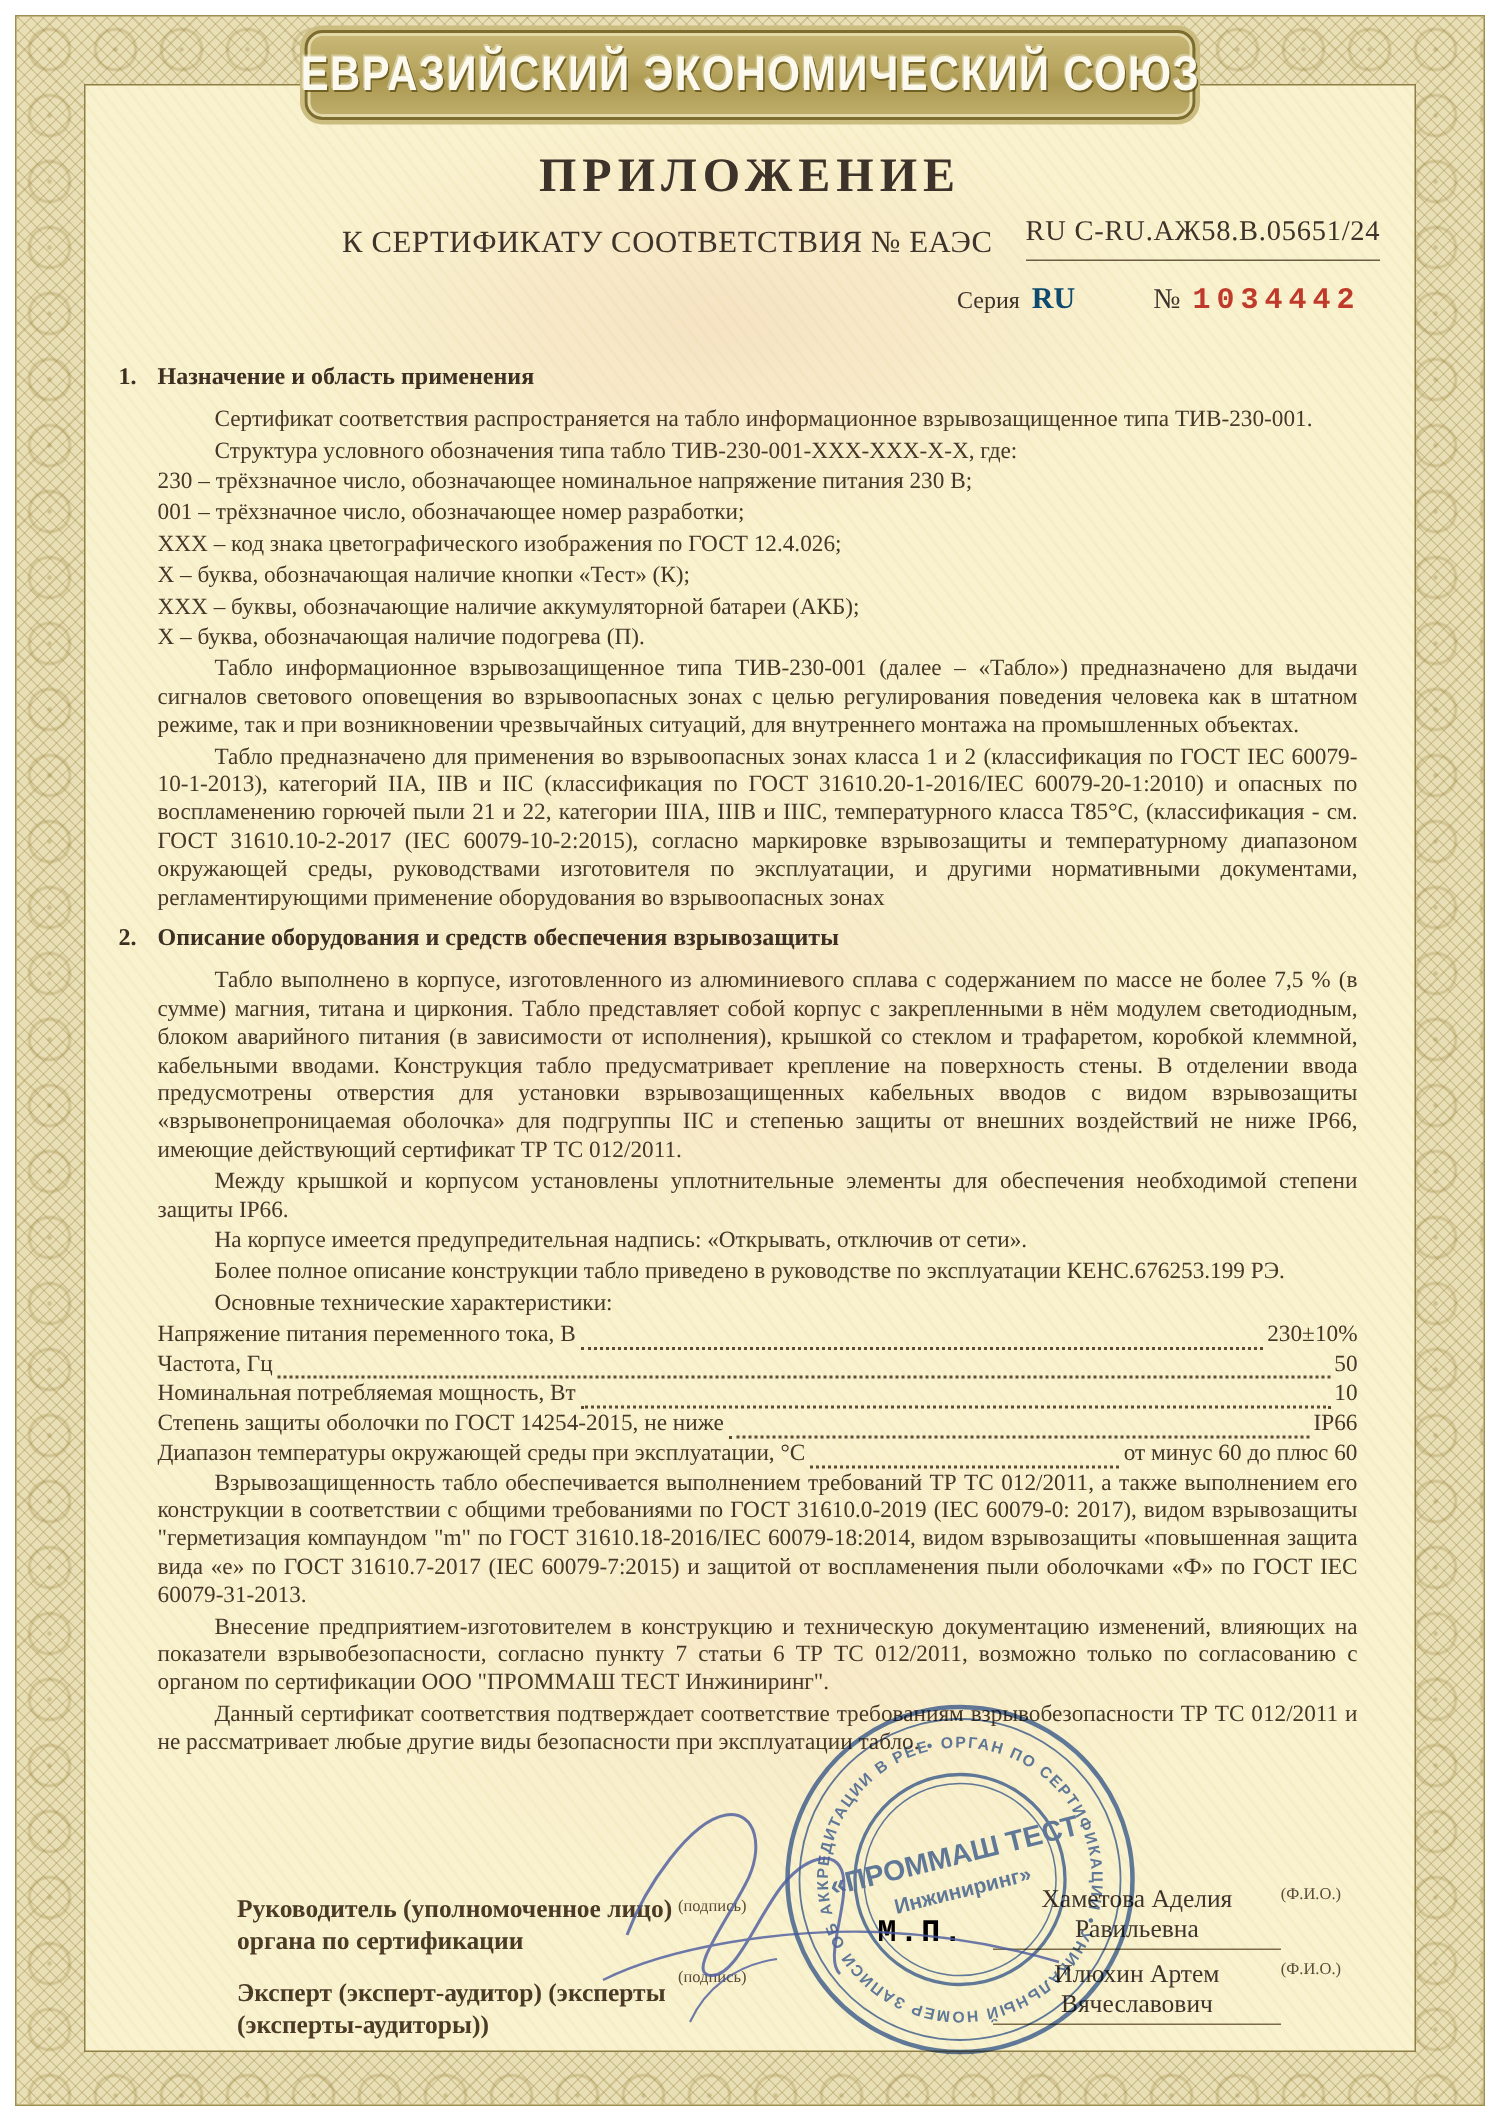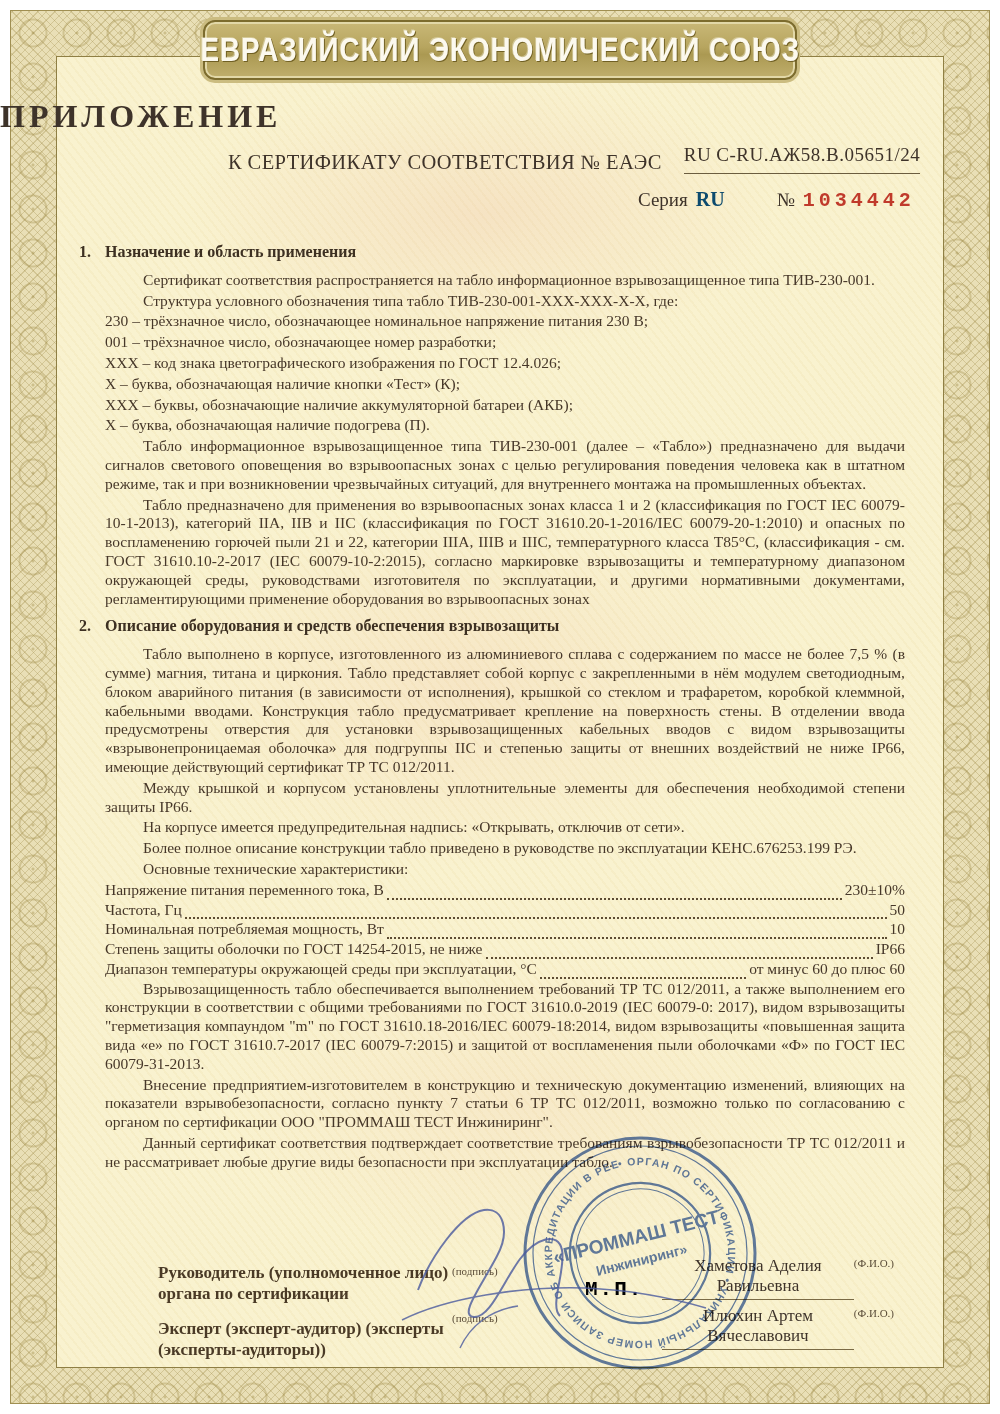--- a/index.html
+++ b/index.html
@@ -23,28 +23,28 @@
   
   .banner{position:absolute;top:20px;left:50%;transform:translateX(-50%);width:590px;height:56px;z-index:5;
     border:2px solid #7c6c2e;border-radius:12px;
     box-shadow:0 0 0 3px #cbbc80, inset 0 0 0 2px #e2d8a8;
     background:linear-gradient(180deg,#c9b877 0%,#b7a55f 45%,#ab9952 58%,#c0af6d 100%);
     display:flex;align-items:center;justify-content:center;}
   .banner span{font-family:"Liberation Sans",sans-serif;font-weight:bold;font-size:29px;letter-spacing:1px;
     color:#fcf9ee;transform:scale(.96,1.12);white-space:nowrap;
     text-shadow:1px 1px 0 rgba(96,80,22,.8), -1px -1px 0 rgba(255,255,245,.35);}
   
-  .doc-title{position:absolute;top:98px;left:0;width:1000px;z-index:2;
+  .doc-title{position:absolute;top:98px;left:0;width:1000px;text-align:center;z-index:2;
     font-size:32px;font-weight:bold;letter-spacing:4px;color:#3e332a;}
   .subtitle-row{position:absolute;top:148px;left:228px;width:678px;display:flex;align-items:flex-end;z-index:2;gap:16px;}
   .subtitle-label{font-size:20.5px;color:#3e332a;white-space:nowrap;letter-spacing:.4px;}
   .certno-box{flex:1;margin-left:6px;border-bottom:1.4px solid #6b5d3f;text-align:center;padding-bottom:3px;}
   .certno-box span{font-size:19px;color:#3e332a;letter-spacing:.5px;position:relative;top:-4px;white-space:nowrap;}
   .series-row{position:absolute;top:188px;left:638px;display:flex;align-items:baseline;z-index:2;}
-  .series-label{font-size:19px;color:#3e332a;margin-right:8px;}
+  .series-label{font-size:16px;color:#3e332a;margin-right:8px;}
   .series-value{font-size:20px;font-weight:bold;color:#0c4a6e;margin-right:52px;}
   .number-sign{font-size:19px;color:#3e332a;margin-right:8px;}
   .number-value{font-family:"Liberation Mono",monospace;font-size:20px;font-weight:bold;color:#c03a2b;letter-spacing:4px;}
   
   .content{position:absolute;left:105px;top:243px;width:800px;z-index:2;font-size:15.5px;line-height:18.8px;}
   .sec-heading{position:relative;font-weight:bold;font-size:16px;color:#3d3022;margin:0 0 9px 0;}
   .sec-heading.mt{margin-top:9px;}
   .sec-num{position:absolute;left:-26px;}
   .para{margin:0 0 2px 0;text-align:justify;}
   .para.indent{text-indent:38px;}

